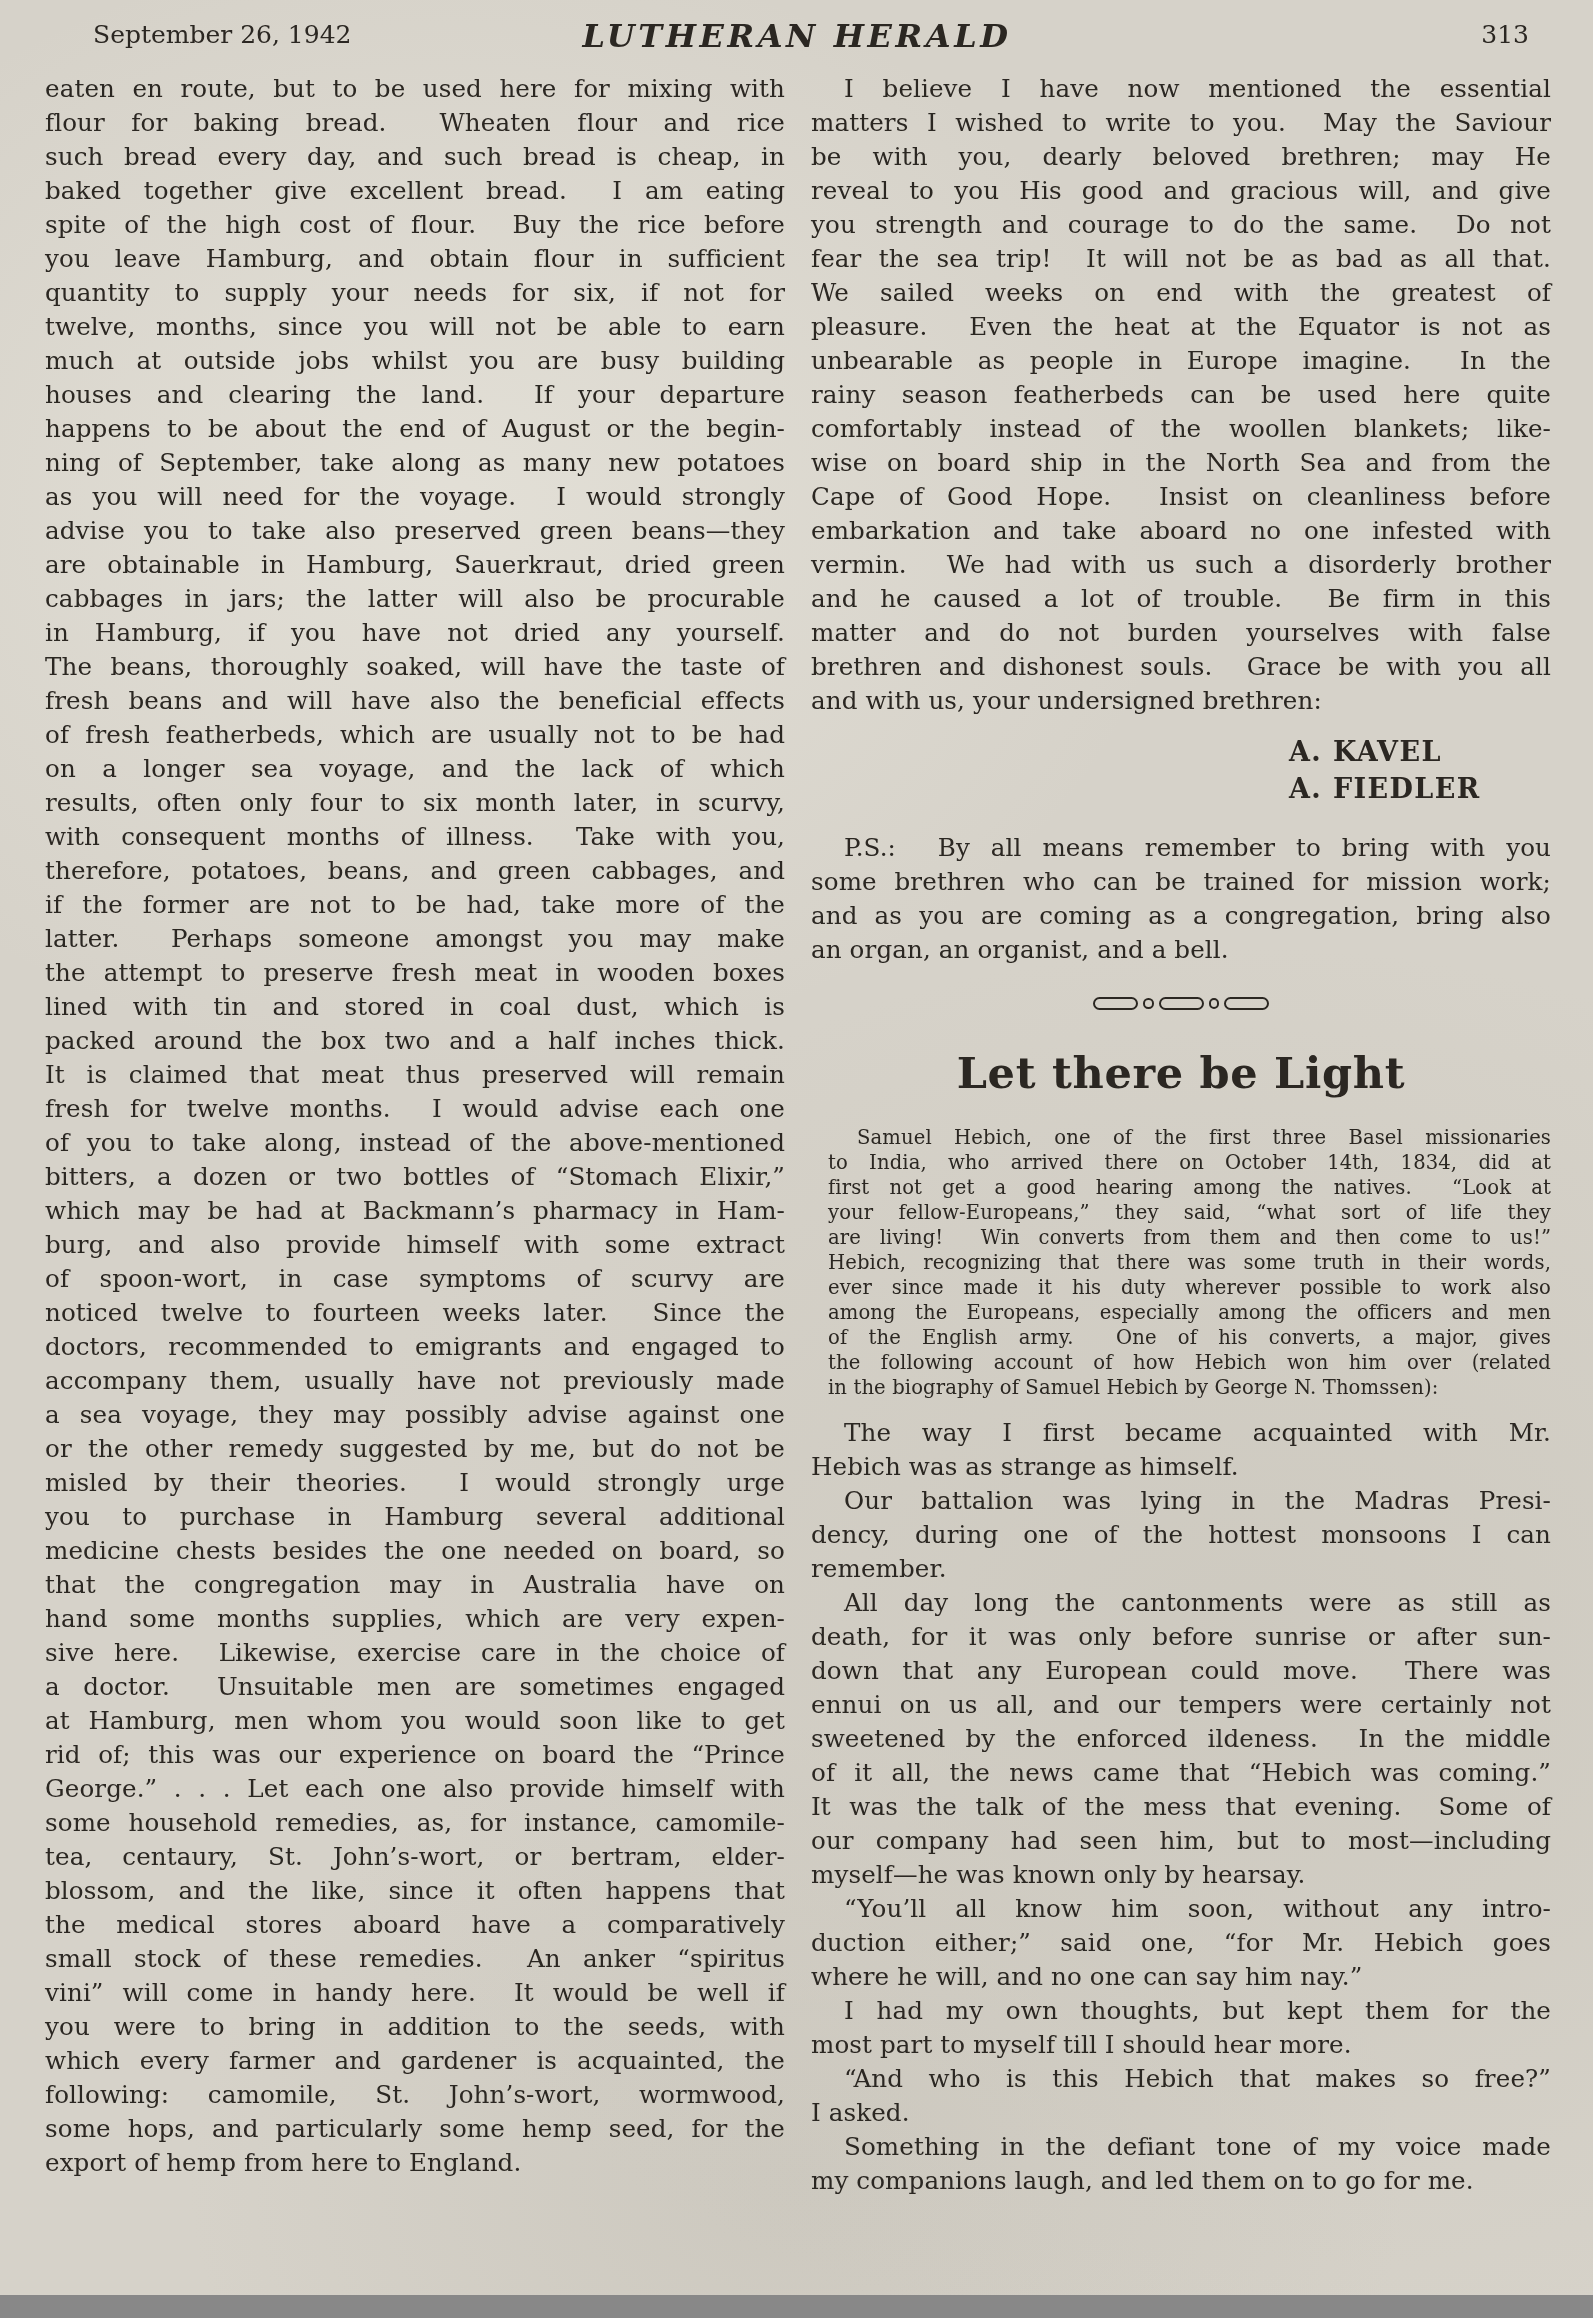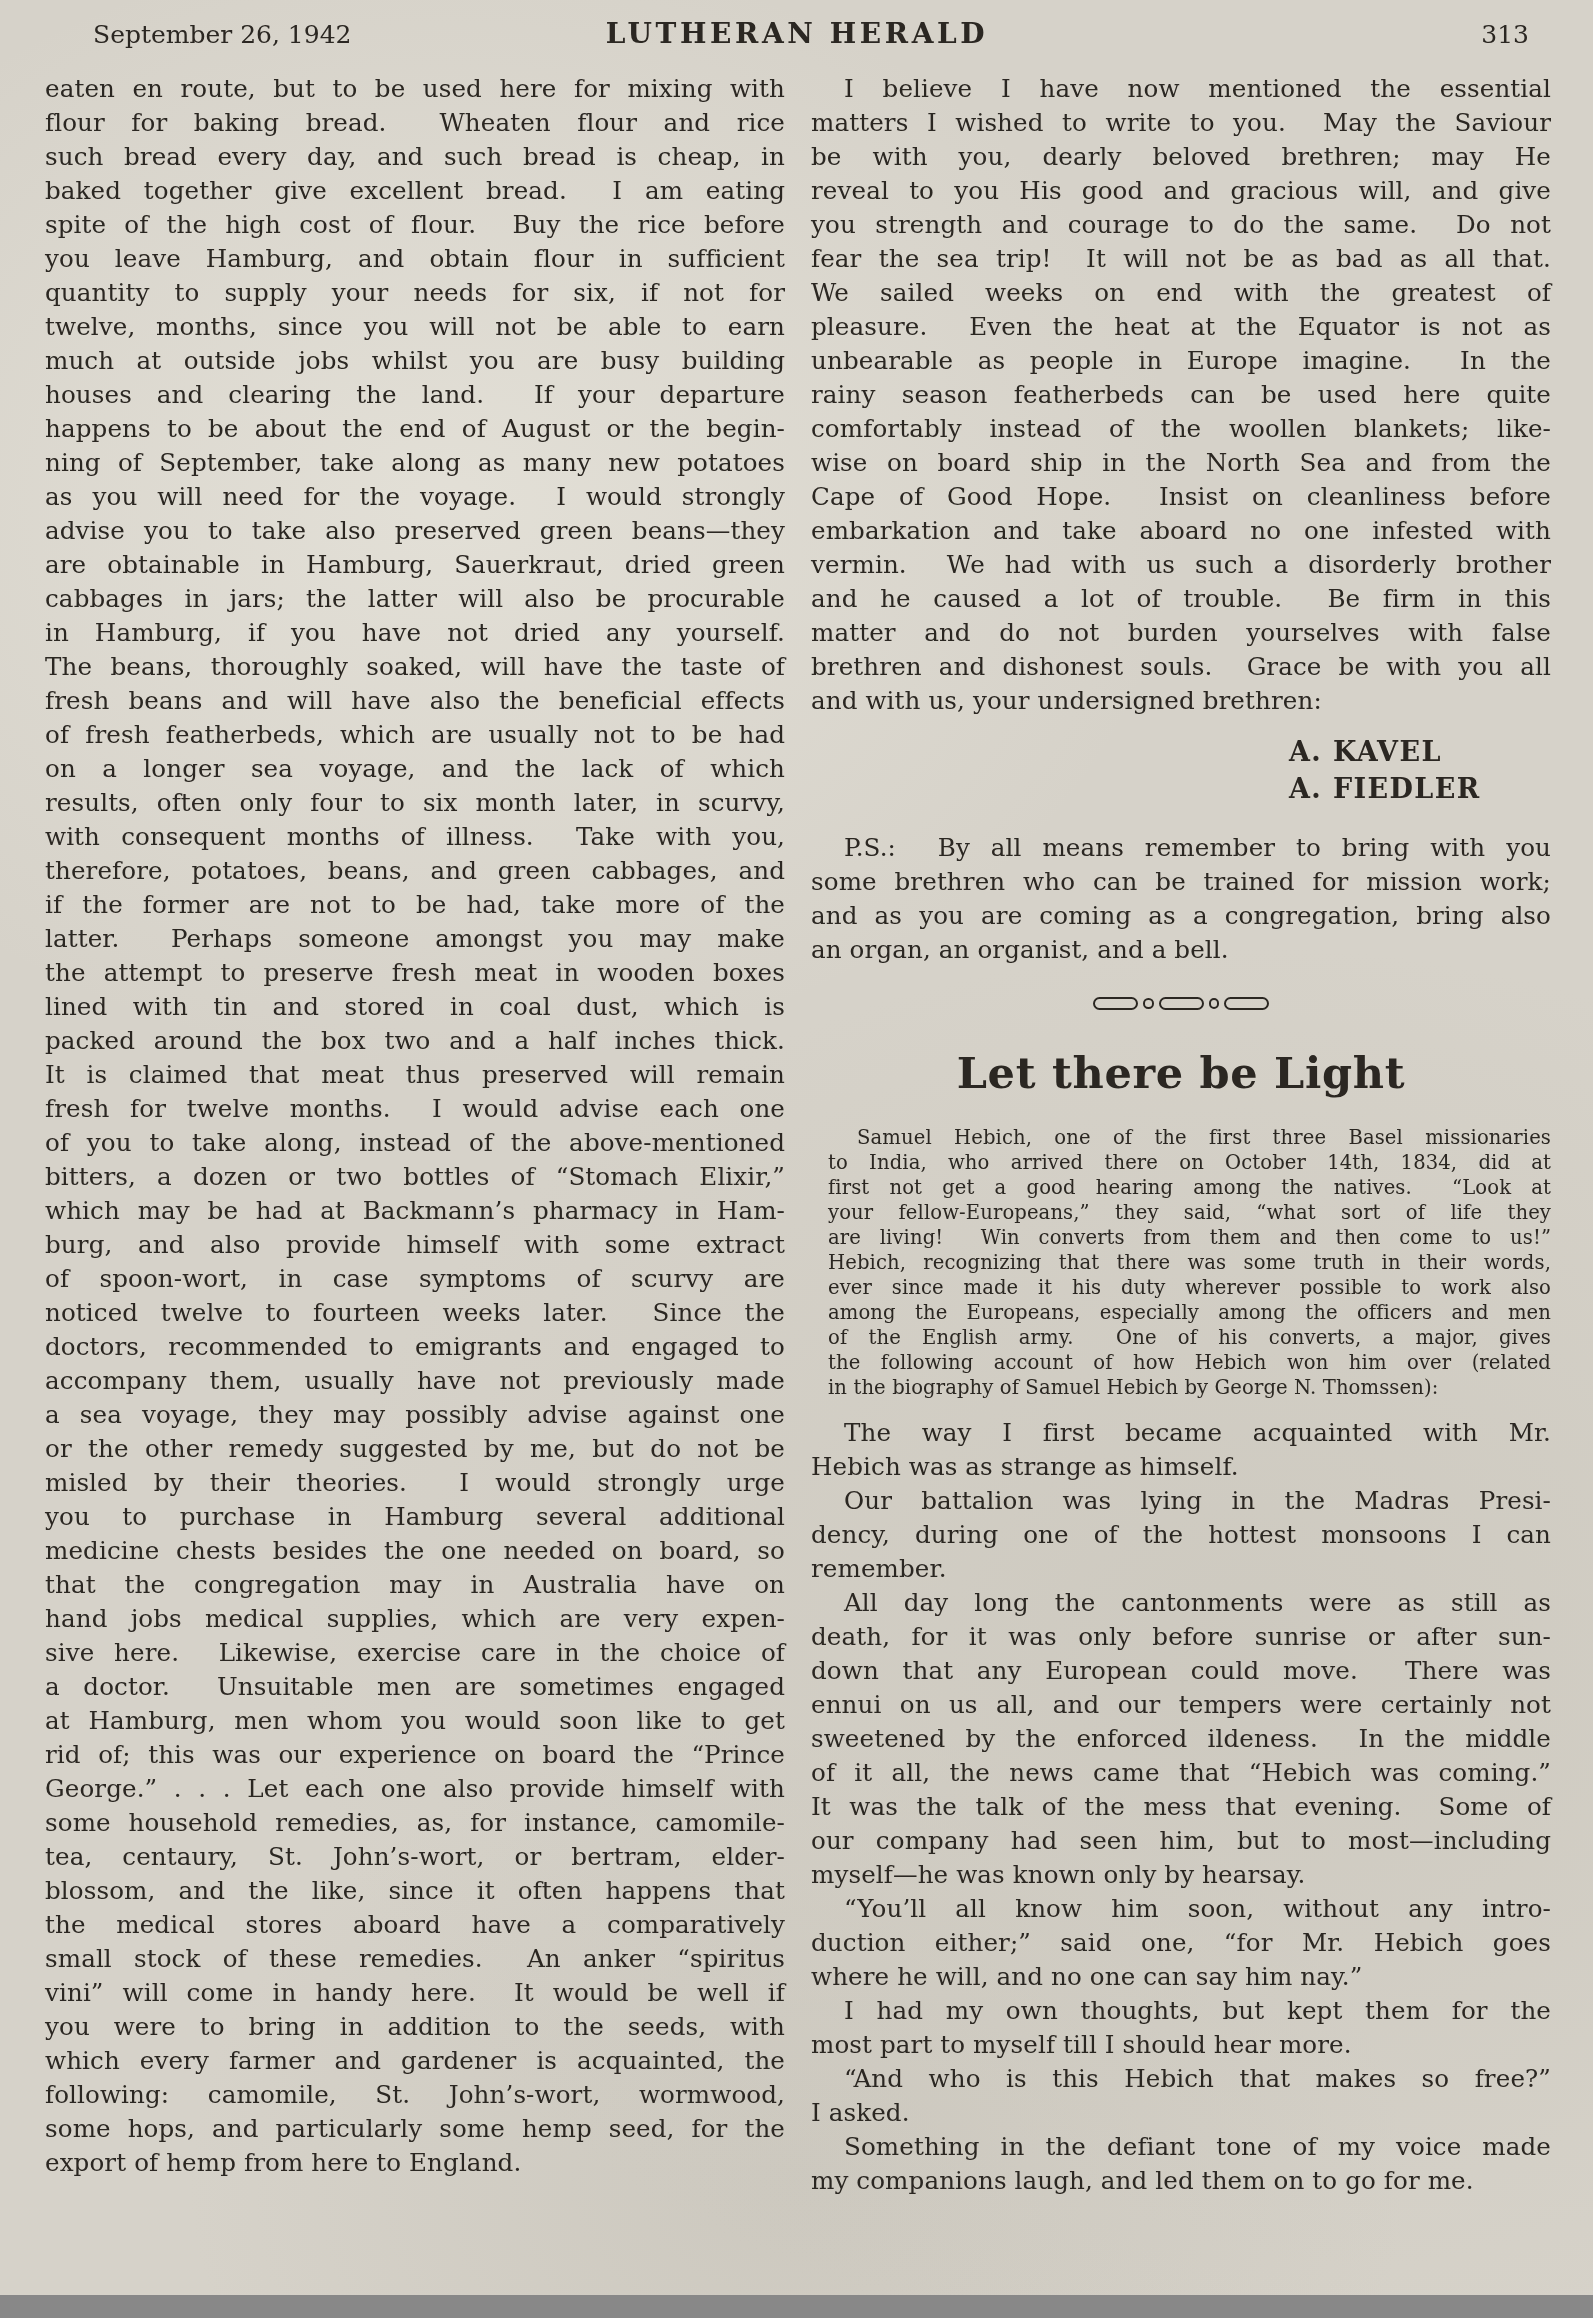--- a/index.html
+++ b/index.html
@@ -8,21 +8,21 @@
     background:
       radial-gradient(1231px 942px at 28% 22%, rgba(228,225,216,.9) 0%, rgba(228,225,216,0) 60%),
       radial-gradient(1449px 1087px at 78% 72%, rgba(203,199,189,.8) 0%, rgba(203,199,189,0) 65%),
       radial-gradient(869px 652px at 50% 95%, rgba(198,194,184,.6) 0%, rgba(198,194,184,0) 70%),
       #d6d2c9;
     font-family:"DejaVu Serif", serif;
     color:#2b2722;
   }
   .header{position:absolute;top:16px;left:0;right:0;height:46px;}
   .header .date{position:absolute;left:93px;top:4.3px;font-size:25px;}
-  .header .title{position:absolute;left:0;right:0;top:1.4px;text-align:center;font-size:28px;font-weight:700;letter-spacing:3.6px;}
+  .header .title{position:absolute;left:0;right:0;top:1.4px;text-align:center;font-size:32px;font-weight:700;letter-spacing:3.6px;font-style:italic;}
   .header .pageno{position:absolute;right:65px;top:4.3px;font-size:25px;}
 
   .col{position:absolute;top:72px;width:740px;font-size:24.6px;line-height:34px;letter-spacing:0.1px;}
   .col-left{left:45px;}
   .col-right{left:811px;}
 
   .line{white-space:pre-wrap;text-align:justify;text-align-last:justify;}
   .line.pend{text-align-last:left;}
   .line.indent{text-indent:33px;}
 
@@ -92,21 +92,21 @@
           <div class="line">of spoon-wort, in case symptoms of scurvy are</div>
           <div class="line">noticed twelve to fourteen weeks later.  Since the</div>
           <div class="line">doctors, recommended to emigrants and engaged to</div>
           <div class="line">accompany them, usually have not previously made</div>
           <div class="line">a sea voyage, they may possibly advise against one</div>
           <div class="line">or the other remedy suggested by me, but do not be</div>
           <div class="line">misled by their theories.  I would strongly urge</div>
           <div class="line">you to purchase in Hamburg several additional</div>
           <div class="line">medicine chests besides the one needed on board, so</div>
           <div class="line">that the congregation may in Australia have on</div>
-          <div class="line">hand jobs medical supplies, which are very expen-</div>
+          <div class="line">hand some months supplies, which are very expen-</div>
           <div class="line">sive here.  Likewise, exercise care in the choice of</div>
           <div class="line">a doctor.  Unsuitable men are sometimes engaged</div>
           <div class="line">at Hamburg, men whom you would soon like to get</div>
           <div class="line">rid of; this was our experience on board the “Prince</div>
           <div class="line">George.” . . . Let each one also provide himself with</div>
           <div class="line">some household remedies, as, for instance, camomile-</div>
           <div class="line">tea, centaury, St. John’s-wort, or bertram, elder-</div>
           <div class="line">blossom, and the like, since it often happens that</div>
           <div class="line">the medical stores aboard have a comparatively</div>
           <div class="line">small stock of these remedies.  An anker “spiritus</div>

